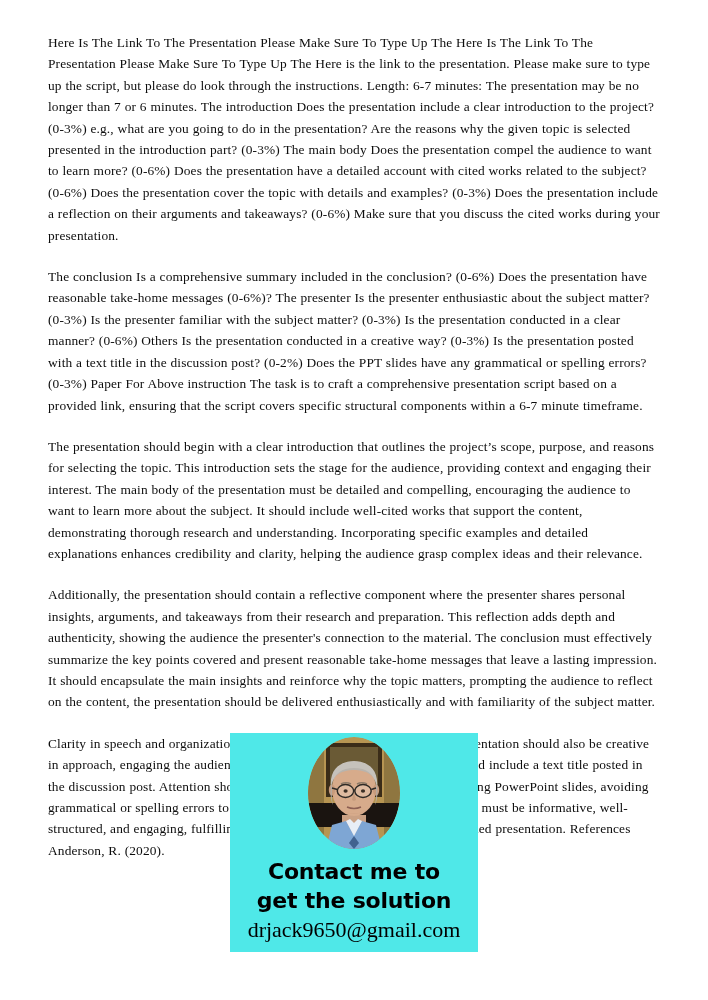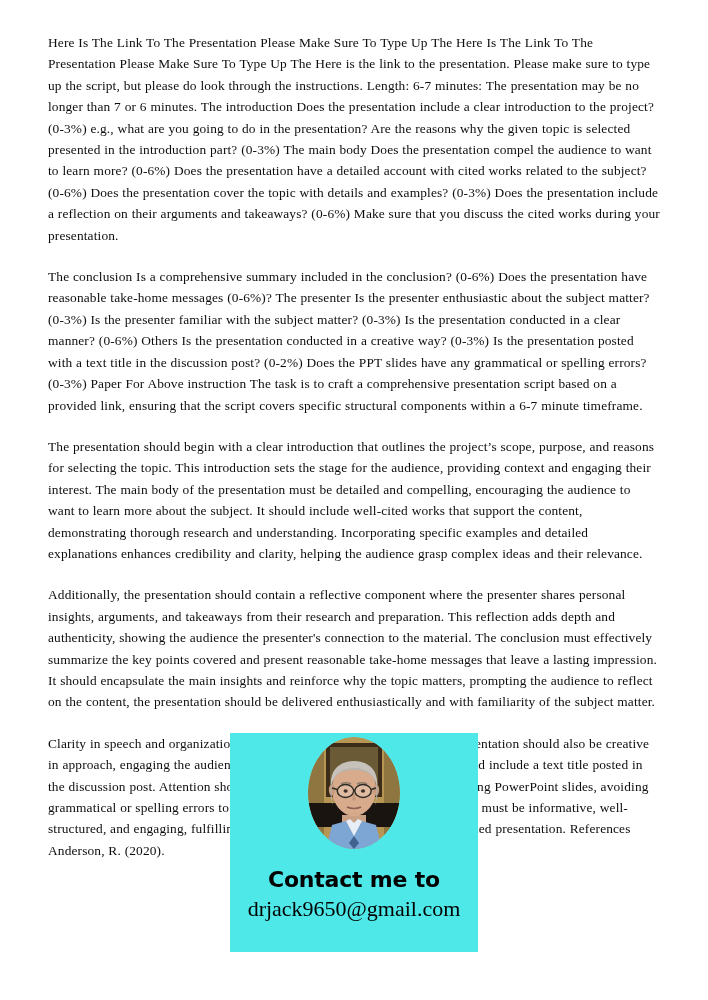--- a/index.html
+++ b/index.html
@@ -70,21 +70,21 @@
   #wm-line1, #wm-line2 {
     font-family: "DejaVu Sans", "Liberation Sans", sans-serif;
     font-weight: bold;
     font-size: 22px;
     line-height: 29px;
     color: #000000;
     text-align: center;
     letter-spacing: -0.2px;
     white-space: nowrap;
   }
-  #wm-line1 { margin-top: 16px; }
+  #wm-line1 { margin-top: 8px; }
 
   #wm-email {
     font-family: "Liberation Serif", "DejaVu Serif", serif;
     font-weight: normal;
     font-size: 22px;
     line-height: 28px;
     color: #000000;
     text-align: center;
     margin-top: 1px;
     white-space: nowrap;
@@ -154,16 +154,17 @@
           <path d="M46 55 L44 63 q2 1.4 4 0 Z" fill="#c59a7b"></path>
 
           <path d="M39 70 q7 3 14 0" stroke="#8d5f52" stroke-width="1.5" fill="none"></path>
 
           <path d="M35 74 q11 5 22 0 q-11 6 -22 0 Z" fill="#c3977a" opacity="0.5"></path>
         </g>
       </svg>
     </div>
 
     <div id="wm-line1">Contact me to</div>
+    <div id="wm-line2">get the solution</div>
     <div id="wm-email">drjack9650@gmail.com</div>
   </div>
 
 </div>
 
 </body></html>

